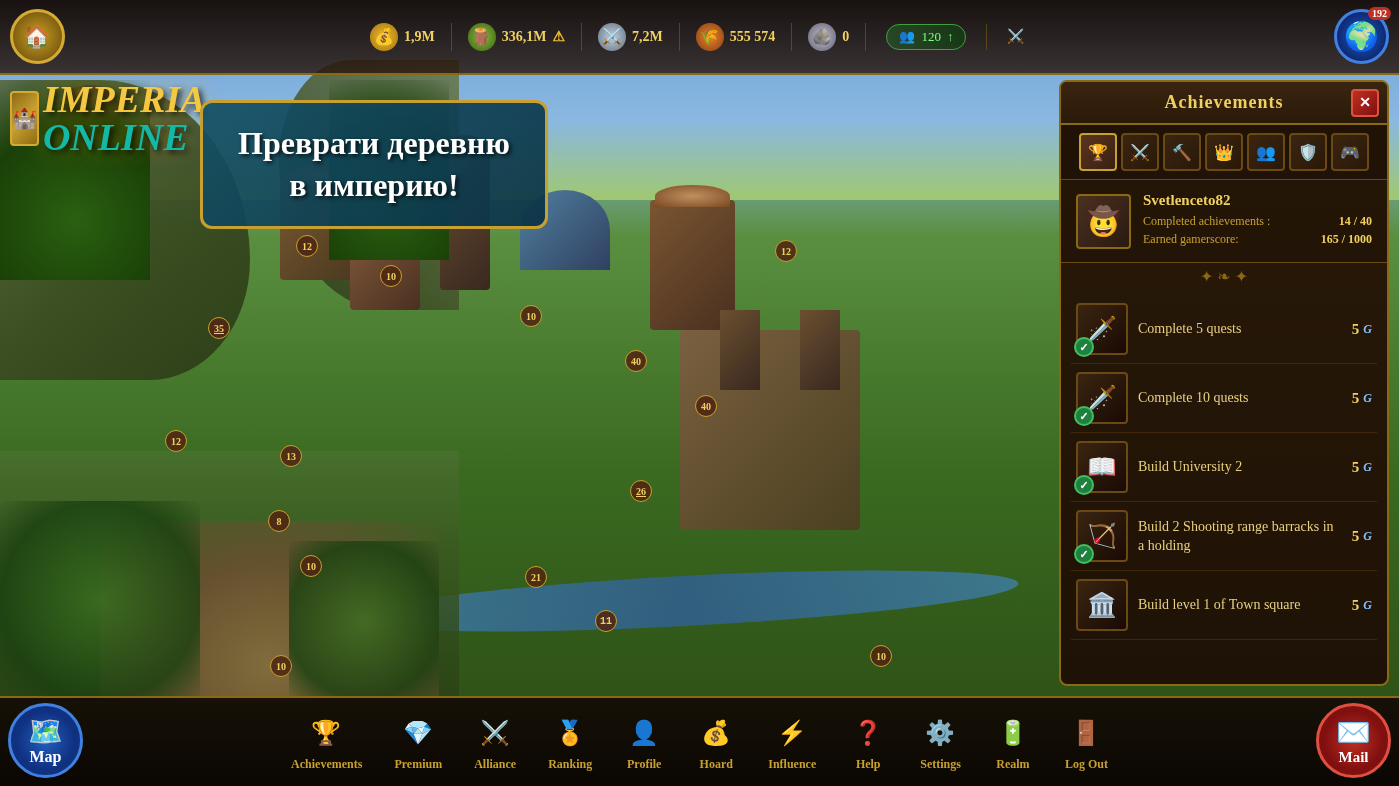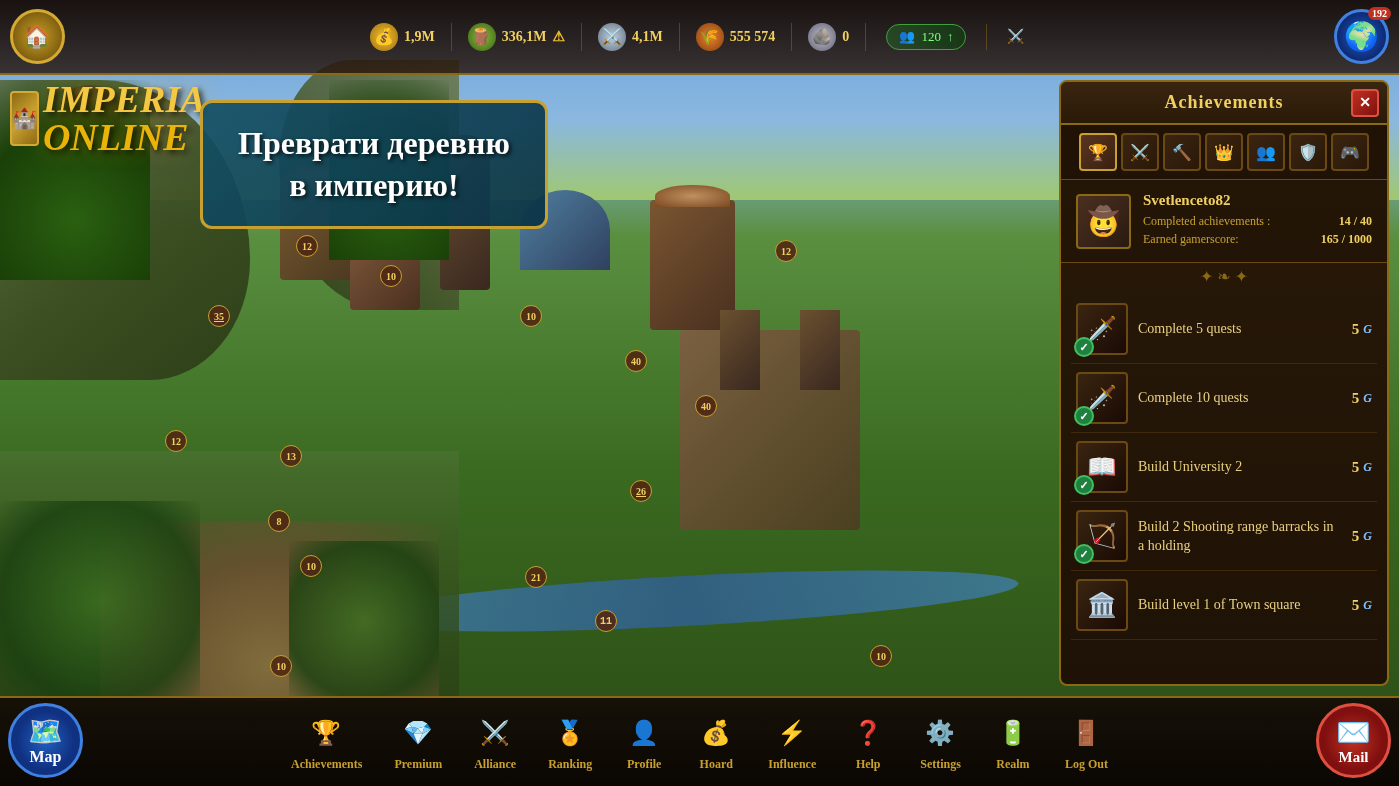--- a/index.html
+++ b/index.html
@@ -157,21 +157,21 @@
 
     .logo-text {
       font-size: 38px;
       font-weight: 900;
       font-style: italic;
       text-shadow: 3px 3px 6px rgba(0,0,0,0.8), 0 0 20px rgba(255,180,0,0.5);
       line-height: 1;
     }
 
     .logo-imperia { color: #f5c842; }
-    .logo-online { color: #eab308; }
+    .logo-online { color: #14b8a6; }
 
     
     .promo-banner {
       position: absolute;
       top: 100px;
       left: 200px;
       z-index: 5;
       background: linear-gradient(135deg, rgba(20,80,100,0.92) 0%, rgba(10,50,70,0.92) 100%);
       border: 3px solid #c8a030;
       border-radius: 12px;
@@ -552,21 +552,21 @@
     <div style="position:absolute;top:310px;left:800px;width:40px;height:80px;background:linear-gradient(135deg,#6a5030,#3a2820);"></div>
 
     <div style="position:absolute;top:80px;left:0;width:150px;height:200px;background:radial-gradient(circle at 50% 70%,#2a6010 0%,#1a4008 60%,transparent 100%);"></div>
     <div style="position:absolute;top:80px;right:950px;width:120px;height:180px;background:radial-gradient(circle at 50% 70%,#2a6010 0%,#1a4008 60%,transparent 100%);"></div>
     <div style="position:absolute;bottom:85px;left:0;width:200px;height:200px;background:radial-gradient(circle at 50% 50%,#3a7020 0%,#1a4010 70%,transparent 100%);opacity:0.8;"></div>
     <div style="position:absolute;bottom:85px;right:960px;width:150px;height:160px;background:radial-gradient(circle at 50% 50%,#3a7020 0%,#1a4010 70%,transparent 100%);opacity:0.8;"></div>
   </div>
 </div>
 
 <div id="map-badges-container">
-    <div class="map-badge" style="top: 305px; left: 208px; position: absolute; z-index: 6; text-decoration: underline;">35</div>
+    <div class="map-badge" style="top: 317px; left: 208px; position: absolute; z-index: 6; text-decoration: underline;">35</div>
     <div class="map-badge" style="top: 235px; left: 296px; position: absolute; z-index: 6;">12</div>
     <div class="map-badge" style="top: 265px; left: 380px; position: absolute; z-index: 6;">10</div>
     <div class="map-badge" style="top: 430px; left: 165px; position: absolute; z-index: 6;">12</div>
     <div class="map-badge" style="top: 445px; left: 280px; position: absolute; z-index: 6;">13</div>
     <div class="map-badge" style="top: 510px; left: 268px; position: absolute; z-index: 6;">8</div>
     <div class="map-badge" style="top: 555px; left: 300px; position: absolute; z-index: 6;">10</div>
     <div class="map-badge" style="top: 305px; left: 520px; position: absolute; z-index: 6;">10</div>
     <div class="map-badge" style="top: 350px; left: 625px; position: absolute; z-index: 6;">40</div>
     <div class="map-badge" style="top: 395px; left: 695px; position: absolute; z-index: 6;">40</div>
     <div class="map-badge" style="top: 480px; left: 630px; position: absolute; z-index: 6; text-decoration: underline;">26</div>
@@ -587,21 +587,21 @@
       <div class="resource-icon gold">💰</div>
       <span>1,9M</span>
     </div>
     <div class="resource-item">
       <div class="resource-icon wood">🪵</div>
       <span>336,1M</span>
       <span class="warn-icon">⚠</span>
     </div>
     <div class="resource-item">
       <div class="resource-icon iron">⚔️</div>
-      <span>4,1M</span>
+      <span>7,2M</span>
     </div>
     <div class="resource-item">
       <div class="resource-icon food">🌾</div>
       <span>555 574</span>
     </div>
     <div class="resource-item">
       <div class="resource-icon" style="background:radial-gradient(circle,#c0c0d0,#606070);">🪨</div>
       <span>0</span>
     </div>
 

